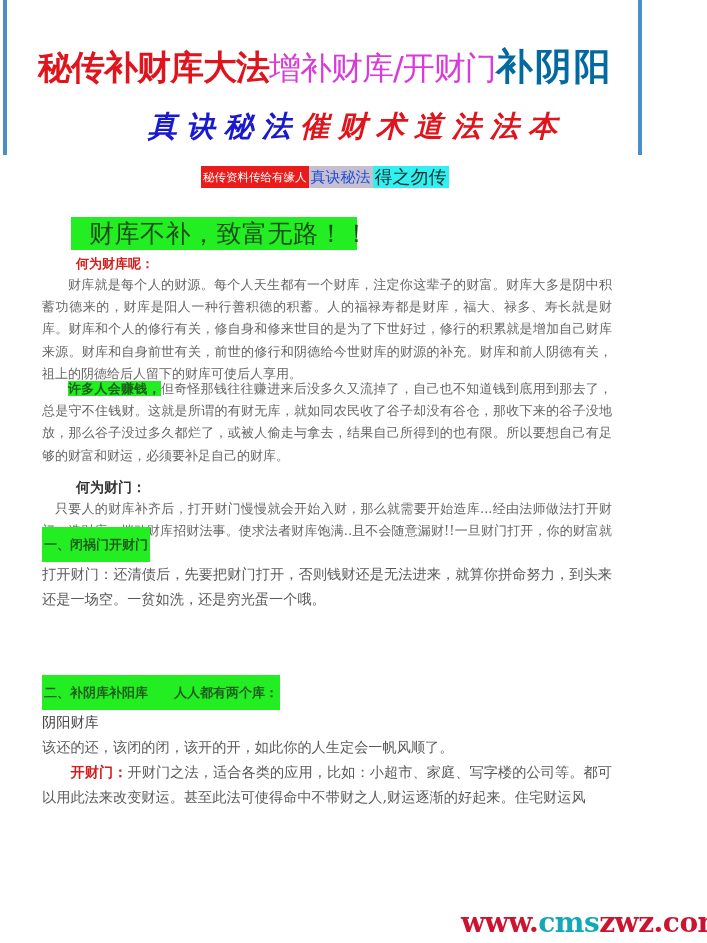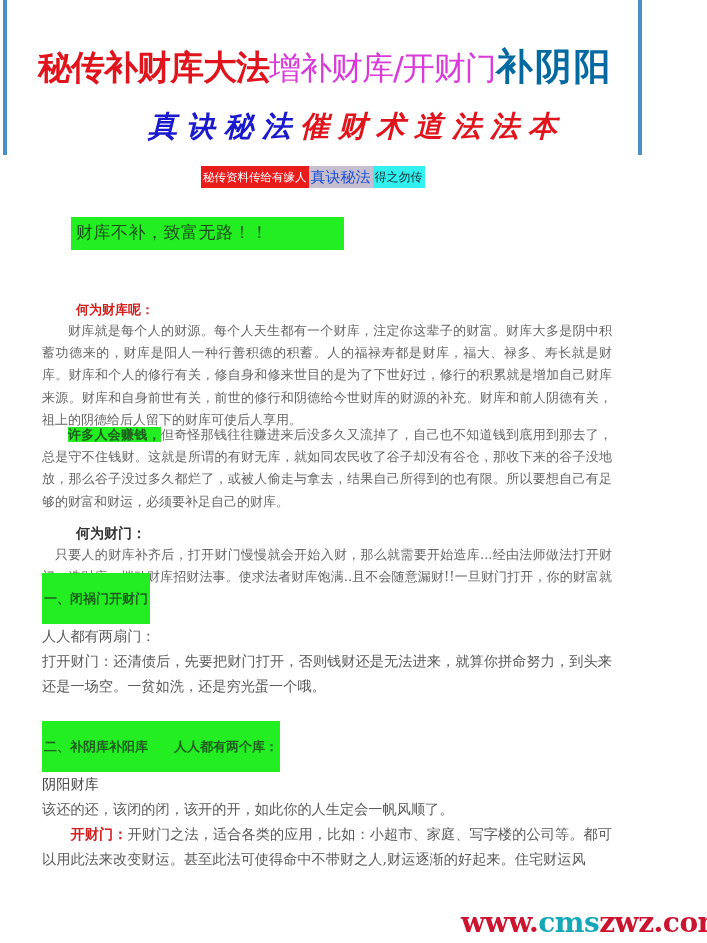--- a/index.html
+++ b/index.html
@@ -30,42 +30,42 @@
   .title2 .t-blue { color: #1a1acc; }
   .title2 .t-red { color: #e0141c; }
 
   .tagline {
     position: absolute; top: 166px; left: 201px; height: 22px; display: flex; align-items: stretch;
     font-family: "DejaVu Sans", "Liberation Sans", sans-serif;
   }
   .tagline span { display: flex; align-items: center; white-space: nowrap; padding: 0 2px; }
   .tagline .seg1 { background: #ea1b1b; color: #ffffff; font-size: 11.5px; font-family: Liberation Mono, monospace; }
   .tagline .seg2 { background: #c5bfcf; color: #1d4ed8; font-size: 15px; }
-  .tagline .seg3 { background: #33f0f0; color: #113333; font-size: 12px; }
+  .tagline .seg3 { background: #33f0f0; color: #113333; font-size: 18px; }
 
   .banner {
     position: absolute; top: 217px; left: 71px; width: 268px; height: 33px;
     background: #22ee22; color: #1a4d1a;
-    font-family: Liberation Mono, monospace;
-    font-size: 17px; line-height: 33px; padding-left: 5px; white-space: nowrap; letter-spacing: 0.5px;
+    font-family: Liberation Serif, serif;
+    font-size: 25px; line-height: 33px; padding-left: 18px; white-space: nowrap; letter-spacing: 0.5px;
   }
 
-  .doc { position: absolute; left: 42px; width: 570px; margin-top: 46px; }
+  .doc { position: absolute; left: 42px; width: 570px; }
   .h-red {
     color: #d41e1e; font-weight: bold; font-size: 13px;
     font-family: "DejaVu Sans", "Liberation Sans", sans-serif;
   }
   .h-dark { color: #333; font-weight: bold; font-size: 14px; font-family: "DejaVu Sans", "Liberation Sans", sans-serif; }
   .para-s { font-size: 13px; line-height: 22.2px; color: #666; text-align: justify; }
   .para-l { font-size: 14.2px; line-height: 25px; color: #5a5a5a; text-align: justify; }
   .indent { text-indent: 2em; }
   .hl-green { background: #22ee22; color: #1c5a1c; font-weight: bold; font-family: "DejaVu Sans", "Liberation Sans", sans-serif; }
   .sec-head {
     display: inline-block; background: #22ee22; color: #1e5c1e; font-weight: bold;
-    font-family: "DejaVu Sans", "Liberation Sans", sans-serif; font-size: 13px; line-height: 19px; padding: 16px 2px;
+    font-family: "DejaVu Sans", "Liberation Sans", sans-serif; font-size: 13px; line-height: 19px; padding: 8px 2px;
   }
   .red-label { color: #d41e1e; font-weight: bold; font-family: "DejaVu Sans", "Liberation Sans", sans-serif; }
 
   .watermark {
     position: absolute; left: 461px; top: 906px;
     font-family: "DejaVu Serif", "Liberation Serif", serif; font-weight: bold; font-size: 28px; letter-spacing: -0.5px;
   }
   .watermark .w1 { color: #cc1430; }
   .watermark .w2 { color: #14a7b8; }
   .watermark .w3 { color: #cc1430; }
@@ -101,21 +101,20 @@
   <span class="hl-green">许多人会赚钱，</span><span>但奇怪那钱往往赚进来后没多久又流掉了，自己也不知道钱到底用到那去了，总是守不住钱财。这就是所谓的有财无库，就如同农民收了谷子却没有谷仓，那收下来的谷子没地放，那么谷子没过多久都烂了，或被人偷走与拿去，结果自己所得到的也有限。所以要想自己有足够的财富和财运，必须要补足自己的财库。</span>
 </div>
 
 <div class="doc" style="top:476px;">
   <div class="h-dark" style="margin-left:34px; line-height:22px;">何为财门：</div>
   <div class="para-s" style="text-indent:1em;">只要人的财库补齐后，打开财门慢慢就会开始入财，那么就需要开始造库...经由法师做法打开财门、造财库、摧动财库招财法事。使求法者财库饱满..且不会随意漏财!!一旦财门打开，你的财富就可顺顺而入。</div>
 </div>
 
 <div class="doc" style="top:527px;">
   <div><span class="sec-head">一、闭祸门开财门</span></div>
-  <div class="para-l">人人都有两扇门：</div>
   <div class="para-l"><span>打开财门：</span><span>还清债后，先要把财门打开，否则钱财还是无法进来，就算你拼命努力，到头来还是一场空。一贫如洗，还是穷光蛋一个哦。</span></div>
 </div>
 
 <div class="doc" style="top:675px;">
   <div><span class="sec-head" style="white-space:pre;">二、补阴库补阳库　　人人都有两个库：</span></div>
   <div class="para-l" style="color:#444;">阴阳财库</div>
   <div class="para-l">该还的还，该闭的闭，该开的开，如此你的人生定会一帆风顺了。</div>
   <div class="para-l indent"><span class="red-label">开财门：</span><span>开财门之法，适合各类的应用，比如：小超市、家庭、写字楼的公司等。都可以用此法来改变财运。甚至此法可使得命中不带财之人,财运逐渐的好起来。住宅财运风</span></div>
 </div>
 

